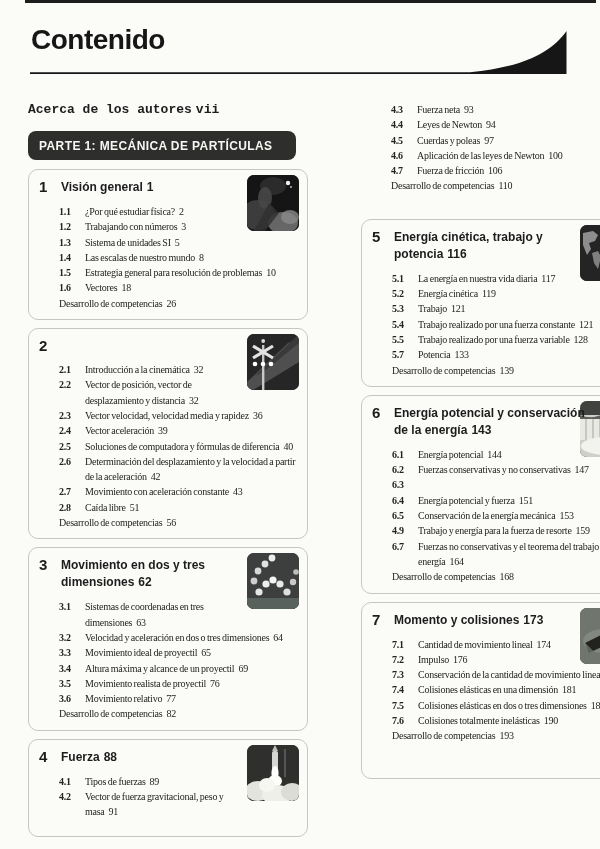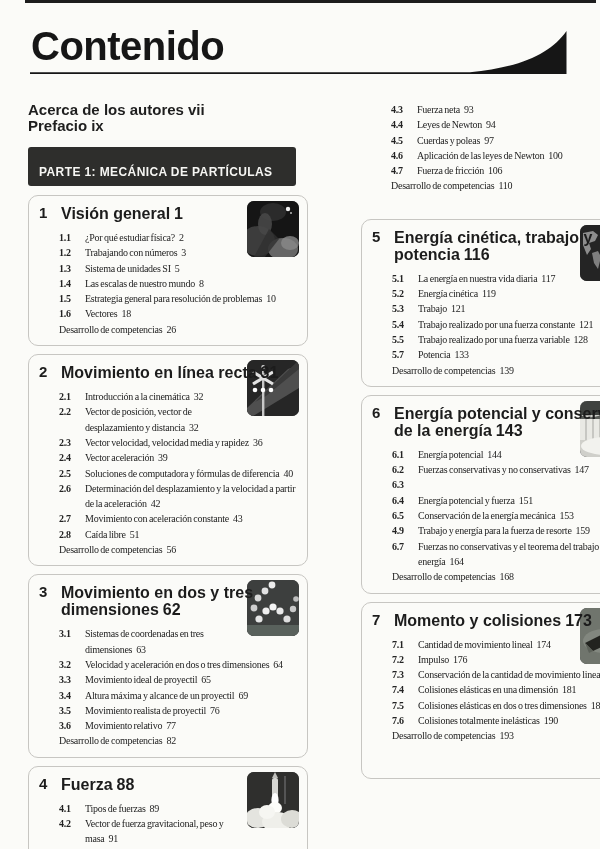--- a/index.html
+++ b/index.html
@@ -4,35 +4,35 @@
 <style>
   html,body{margin:0;padding:0;}
   body{
     width:600px;height:849px;position:relative;overflow:hidden;
     background:#fbfbf8;color:#1c1c1c;
     font-family:"Liberation Sans",sans-serif;
   }
   .top-bar{position:absolute;left:25px;top:0;width:571px;height:3px;background:#1d1d1d;}
   .page-title{
     position:absolute;left:31px;top:24px;margin:0;
-    font-size:40px;font-weight:700;letter-spacing:-0.5px;color:#161616;
+    font-size:28px;font-weight:700;letter-spacing:-0.5px;color:#161616;
   }
   .rule-svg{position:absolute;left:30px;top:29px;}
 
   .col{position:absolute;top:100px;width:280px;}
   .col.left{left:28px;}
   .col.right{left:329px;margin-left:32px;}
 
   .front-matter{margin-top:2px;}
-  .fm-row{font-size:15px;font-weight:700;line-height:16px;color:#1e1e1e;}
+  .fm-row{font-size:13px;font-weight:700;line-height:16px;color:#1e1e1e;font-family:Liberation Mono, monospace;}
 
   .part-banner{
     margin-top:13px;width:257px;
-    background:#2e2e2c;color:#f6f6f3;border-radius:3px;
-    padding:18px 0 7px 11px;
+    background:#2e2e2c;color:#f6f6f3;border-radius:8px;
+    padding:8px 0 7px 11px;
     font-size:12px;font-weight:700;letter-spacing:0.4px;
   }
 
   .chapter-box{
     box-sizing:border-box;width:280px;
     border:1px solid #c7c6c2;border-radius:10px;
     margin-top:8px;padding:8px 6px 8px 0;
     overflow:hidden;
   }
   #ch1{margin-top:9px;}
@@ -42,21 +42,21 @@
 
   .thumb{
     float:right;width:52px;height:56px;
     margin:-3px 2px 3px 5px;border-radius:7px;overflow:hidden;
     background:#333;
   }
   .thumb svg{display:block;}
 
   .ch-head{display:flex;margin-bottom:8px;}
   .ch-num{flex:0 0 22px;padding-left:10px;font-size:15px;font-weight:700;line-height:17px;}
-  .ch-title{font-size:16px;font-weight:700;line-height:17px;padding-top:1px;}
+  .ch-title{font-size:12px;font-weight:700;line-height:17px;padding-top:1px;}
   .ch-title-line{white-space:nowrap;}
 
   .sec-row{
     display:flex;margin-left:30px;
     font-family:"Liberation Serif",serif;
     font-size:10px;line-height:15.3px;
     letter-spacing:-0.25px;word-spacing:-0.6px;color:#232323;
   }
   .sec-num{flex:0 0 26px;font-weight:700;}
   .sec-text{flex:1 1 auto;padding-right:4px;}
@@ -77,21 +77,20 @@
 
 <h1 class="page-title">Contenido</h1>
 
 <svg class="rule-svg" width="537" height="46" viewBox="0 0 537 46">
   <path d="M0,43.2 L440,43.2 C492,38.5 521,24 536.5,2 L536.5,45 L0,45 Z" fill="#161616"></path>
 </svg>
 
 <div class="col left">
   <div class="front-matter" id="front-matter">
       <div class="fm-row"><span class="fm-label">Acerca de los autores</span><span class="pg">vii</span></div>
-      <div class="fm-row"><span class="fm-label">Prefacio</span><span class="pg">ix</span></div>
     </div>
   <div class="part-banner">PARTE 1: MECÁNICA DE PARTÍCULAS</div>
   <div id="left-chapters">
       <div class="chapter-box" id="ch1">
         <div class="thumb">
           <svg width="52" height="56" viewBox="0 0 52 56">
             <rect width="52" height="56" fill="#151515"></rect>
             <ellipse cx="11" cy="40" rx="17" ry="15" fill="#3c3c3c"></ellipse>
             <ellipse cx="36" cy="48" rx="15" ry="11" fill="#666"></ellipse>
             <ellipse cx="43" cy="42" rx="9" ry="7" fill="#8a8a8a" opacity="0.8"></ellipse>
@@ -144,23 +143,20 @@
             <line x1="6" y1="12" x2="26" y2="24" stroke="#e2e2e2" stroke-width="3.2"></line>
             <line x1="26" y1="12" x2="6" y2="24" stroke="#e2e2e2" stroke-width="3.2"></line>
             <circle cx="8" cy="30" r="2.3" fill="#fff"></circle>
             <circle cx="16" cy="30" r="2.3" fill="#fff"></circle>
             <circle cx="24" cy="30" r="2.3" fill="#fff"></circle>
             <circle cx="16.2" cy="7" r="1.9" fill="#d9d9d9"></circle>
           </svg>
         </div>
         <div class="ch-head">
           <span class="ch-num">2</span>
-          <span class="ch-title">
-            <div class="ch-title-line">Movimiento en línea recta<span class="pg">31</span></div>
-          </span>
         </div>
         <div class="sec-row">
           <span class="sec-num">2.1</span>
           <span class="sec-text"><span>Introducción a la cinemática</span><span class="pg">32</span></span>
         </div>
         <div class="sec-row">
           <span class="sec-num">2.2</span>
           <span class="sec-text"><span>Vector de posición, vector de desplazamiento y distancia</span><span class="pg">32</span></span>
         </div>
         <div class="sec-row">

